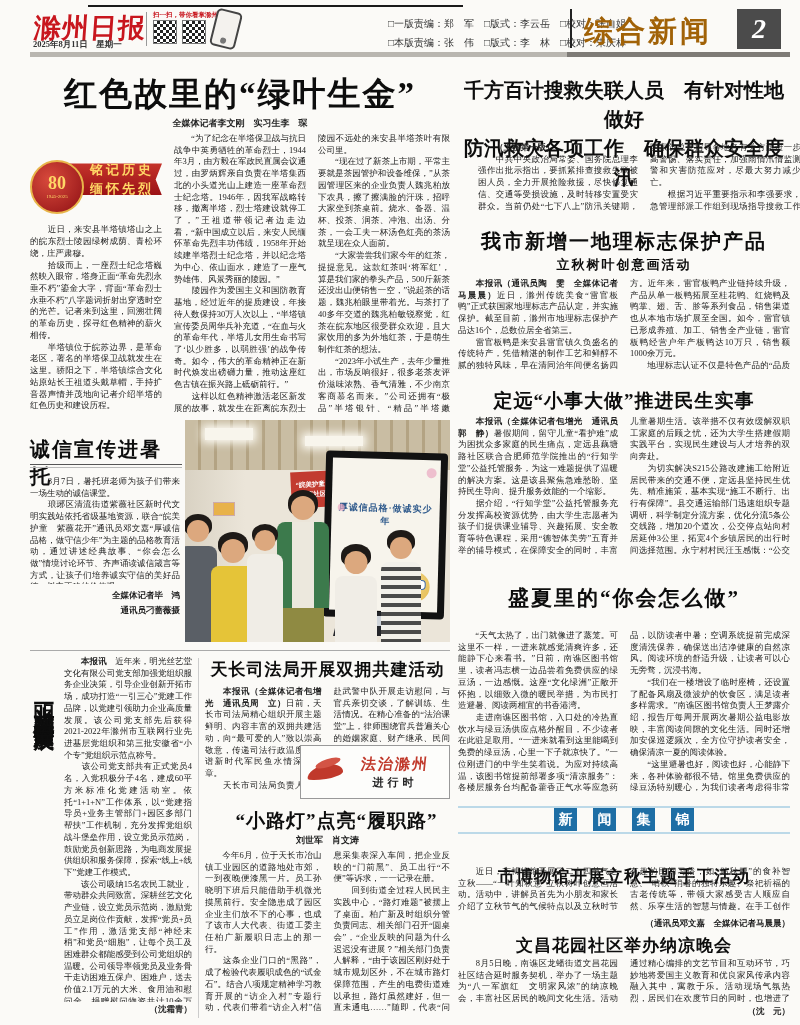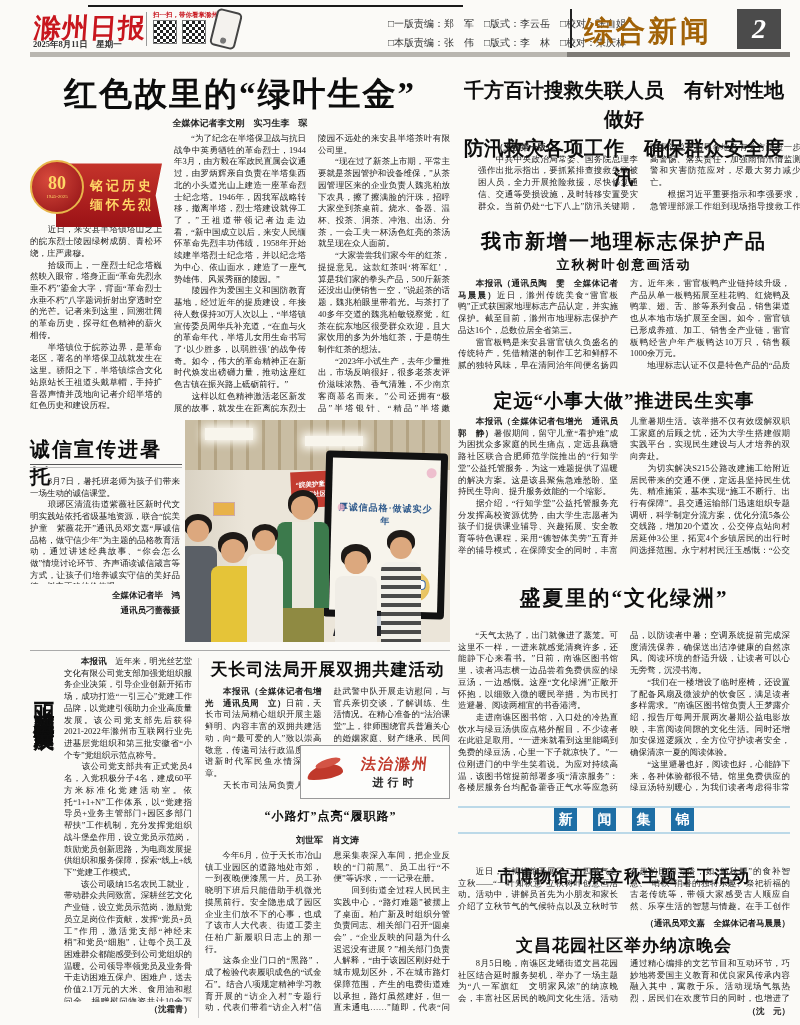--- a/index.html
+++ b/index.html
@@ -38,21 +38,21 @@
   .byline { position:absolute; text-align:center; font-size:9px; color:#222; font-weight:bold; }
   .body { position:absolute; font-size:8.5px; line-height:1.38; text-align:justify; color:#222;
           white-space:pre-wrap; overflow:hidden; }
   .cols2 { column-count:2; column-gap:12px; column-fill:auto; }
   .cols3 { column-count:3; column-gap:12px; column-fill:auto; }
   .lead { font-weight:bold; }
   .sign { position:absolute; font-size:8.5px; font-weight:bold; text-align:right; color:#222; }
 
   
   .badge { position:relative; width:100%; height:64px; margin-bottom:4px; break-inside:avoid; }
-  .badge-ribbon { position:absolute; left:26px; right:0; top:7px; height:64px;
+  .badge-ribbon { position:absolute; left:26px; right:0; top:7px; height:32px;
                   background:linear-gradient(180deg,#c5342b,#9b1216); color:#ffd766;
                   clip-path:polygon(0 0,100% 0,94% 50%,100% 100%,0 100%);
                   display:flex; flex-direction:column; justify-content:center; padding-left:34px; }
   .badge-line { font-size:13px; font-weight:900; letter-spacing:3px; line-height:1.5; }
   .badge-circle { position:absolute; left:0; top:4px; width:54px; height:54px; border-radius:50%;
                   background:radial-gradient(circle at 35% 35%,#d84a3c,#8f1014); border:2px solid #e8b54a;
                   display:flex; flex-direction:column; align-items:center; justify-content:center; }
   .badge-num { font-size:18px; font-weight:900; color:#ffd766; line-height:1; }
   .badge-years { font-size:5px; color:#ffd766; margin-top:2px; }
 
@@ -246,21 +246,21 @@
   <div class="body cols2" style="left:205px; top:686px; width:245px; height:114px;"><b class="lead">　　本报讯（全媒体记者包增光　通讯员周　立）</b><span>日前，天长市司法局精心组织开展主题鲜明、内容丰富的双拥共建活动，向“最可爱的人”致以崇高敬意，传递司法行政温度，共谱新时代军民鱼水情深新篇章。
 　　天长市司法局负责人带队赴武警中队开展走访慰问，与官兵亲切交谈，了解训练、生活情况。在精心准备的“法治课堂”上，律师围绕官兵普遍关心的婚姻家庭、财产继承、民间借贷、军人权益保障等法律热点问题，结合典型案例进行了深入浅出的讲解。互动答疑环节气氛热烈，官兵踊跃提问，律师专业解答，有效提升官兵的法律素养和依法维权能力。情系老兵叙温情，凝心聚力话发展。在该局退役军人座谈会上，与会退役军人和老兵同志畅所欲言，深情回顾军旅生涯，分享工作感悟，并围绕推动司法行政事业高质量发展建言献策。</span></div>
   <div class="fazhi">
     <div class="fazhi-swoosh"></div>
     <div class="fazhi-texts">
       <div class="fazhi-main">法治滁州</div>
       <div class="fazhi-sub">进行时</div>
     </div>
   </div>
 
-  <div class="hl serifhl" style="left:208px; top:808px; width:245px; font-size:12px; letter-spacing:1px;">“小路灯”点亮“履职路”</div>
+  <div class="hl serifhl" style="left:214px; top:808px; width:245px; font-size:19px; letter-spacing:1px;">“小路灯”点亮“履职路”</div>
   <div class="byline" style="left:205px; top:834px; width:245px;">刘世军　肖文涛</div>
   <div class="body cols2" style="left:205px; top:850px; width:245px; height:168px;">　　今年6月，位于天长市冶山镇工业园区的道路地处市郊，一到夜晚便漆黑一片。员工孙晓明下班后只能借助手机微光摸黑前行。安全隐患成了园区企业主们放不下的心事，也成了该市人大代表、街道工委主任柏广新履职日志上的那一行。
 　　这条企业门口的“黑路”，成了检验代表履职成色的“试金石”。结合八项规定精神学习教育开展的“访企入村”专题行动，代表们带着“访企入村”信息采集表深入车间，把企业反映的“门前黑”、员工出行“不便”等诉求，一一记录在册。
 　　回到街道全过程人民民主实践中心，“路灯难题”被摆上了桌面。柏广新及时组织分管负责同志、相关部门召开“圆桌会”，“企业反映的问题为什么迟迟没有进展？”相关部门负责人解释，“由于该园区刚好处于城市规划区外，不在城市路灯保障范围，产生的电费街道难以承担，路灯虽然建好，但一直未通电……”随即，代表“问政会”变身为问题“推进会”——将“问题清单”转向“履职清单”，在清单上清晰标注了承办单位、责任人、办理时限和代表建议。
 　　从“问题清单”升级到“履职清单”，核心在“办得如何”。该街道人大工委不再只是“听问题”，更开始“盯进度”“要结果”，帮助协调接电、测试线路、质量把关、联系路灯管理部门抽检亮度……仅仅半个多月，从无到有，一排排明亮路灯就在园区主次干道依次亮起。晚归的员工刘师傅笑着说：“以前一摸黑一眼浅，现在光亮亮的，厂区感觉都‘精神’了！”天长市飞翔工贸有限公司负责人张文彪坦言——“一张‘履职清单’的推动力，比开了几次协调会管用得多。”
 　　“小路灯”点亮“履职路”。近年来，该街道人大工委探索出清单转化机制，从被动收集“问题”，到主动扛起“职责清单”，每一份“履职清单”都在代表全程参与中完成，每一张督办单背后都是民众看得见的改变。如今，一张张涵盖养老助餐、小区改造的“履职清单”正在变成“幸福账本”。</div>
 
   <div class="hl sanshl" style="left:458px; top:76px; width:332px; font-size:20px; line-height:1.45;">
     <div>千方百计搜救失联人员　有针对性地做好</div>
     <div>防汛救灾各项工作　确保群众安全度汛</div>
@@ -274,21 +274,21 @@
   <div class="body cols2" style="left:458px; top:278px; width:332px; height:96px;"><b class="lead">　　本报讯（通讯员陶　雯　全媒体记者马晨晨）</b><span>近日，滁州传统美食“雷官板鸭”正式获国家地理标志产品认定，并实施保护。截至目前，滁州市地理标志保护产品达16个，总数位居全省第三。
 　　雷官板鸭是来安县雷官镇久负盛名的传统特产，凭借精湛的制作工艺和鲜醇不腻的独特风味，早在清同治年间便名扬四方。近年来，雷官板鸭产业链持续升级，产品从单一板鸭拓展至桂花鸭、红烧鸭及鸭掌、翅、舌、胗等系列食品，销售渠道也从本地市场扩展至全国。如今，雷官镇已形成养殖、加工、销售全产业链，雷官板鸭经营户年产板鸭达10万只，销售额1000余万元。
 　　地理标志认证不仅是特色产品的“品质勋章”，更是地方特色产业发展的“助推器”。我市将以雷官板鸭成功获批国家地理标志保护产品为契机，持续完善“挖掘—培育—保护—运用”全链条机制，强化品牌价值提升与知识产权保护，为特色产业提质增效、乡村振兴纵深推进筑牢根基。</span></div>
 
   <div class="hl serifhl" style="left:458px; top:388px; width:332px; font-size:19px; letter-spacing:1px;">定远“小事大做”推进民生实事</div>
   <div class="body cols2" style="left:458px; top:416px; width:332px; height:148px;"><b class="lead">　　本报讯（全媒体记者包增光　通讯员郭　静）</b><span>暑假期间，留守儿童“看护难”成为困扰众多家庭的民生痛点，定远县藕塘路社区联合合肥师范学院推出的“行知学堂”公益托管服务，为这一难题提供了温暖的解决方案。这是该县聚焦急难愁盼、坚持民生导向、提升服务效能的一个缩影。
 　　据介绍，“行知学堂”公益托管服务充分发挥高校资源优势，由大学生志愿者为孩子们提供课业辅导、兴趣拓展、安全教育等特色课程，采用“德智体美劳”五育并举的辅导模式，在保障安全的同时，丰富儿童暑期生活。该举措不仅有效缓解双职工家庭的后顾之忧，还为大学生搭建假期实践平台，实现民生建设与人才培养的双向奔赴。
 　　为切实解决S215公路改建施工给附近居民带来的交通不便，定远县坚持民生优先、精准施策，基本实现“施工不断行、出行有保障”。县交通运输部门迅速组织专题调研，科学制定分流方案，优化分流5条公交线路，增加20个道次，公交停点站向村居延伸3公里，拓宽4个乡镇居民的出行时间选择范围。永宁村村民汪玉感慨：“公交车调整后，出门更方便了。”
 　　定远县还运用“入户看、马上办”工作机制，妥善处理住房、就医就学、用水用电等民生问题。定城镇西湖社区组织党员干部，每周三次深入群众家中，通过“拉家常”方式了解实际困难，迅速落实解决措施。今年以来，全县各级党组织累计开展走访4500余次，收集意见建议400多条，梳理出教育、医疗、交通等共性问题63个。定远县以“小事大做”的态度，全力推进民生实事，持续增进民生福祉。</span></div>
 
-  <div class="hl serifhl" style="left:458px; top:584px; width:332px; font-size:21px; letter-spacing:2px;">盛夏里的“文化绿洲”</div>
+  <div class="hl serifhl" style="left:458px; top:584px; width:332px; font-size:21px; letter-spacing:2px;">盛夏里的“你会怎么做”</div>
   <div class="body cols2" style="left:458px; top:630px; width:332px; height:166px;">　　“天气太热了，出门就像进了蒸笼。可这里不一样，一进来就感觉清爽许多，还能静下心来看书。”日前，南谯区图书馆里，读者冯志横一边品尝着免费供应的绿豆汤，一边感慨。这座“文化绿洲”正敞开怀抱，以细致入微的暖民举措，为市民打造避暑、阅读两相宜的书香港湾。
 　　走进南谯区图书馆，入口处的冷热直饮水与绿豆汤供应点格外醒目，不少读者在此驻足取用。“一进来就看到这里能喝到免费的绿豆汤，心里一下子就凉快了。”一位刚进门的中学生笑着说。为应对持续高温，该图书馆提前部署多项“清凉服务”：各楼层服务台均配备藿香正气水等应急药品，以防读者中暑；空调系统提前完成深度清洗保养，确保送出洁净健康的自然凉风。阅读环境的舒适升级，让读者可以心无旁骛，沉浸书海。
 　　“我们在一楼增设了临时座椅，还设置了配备风扇及微波炉的饮食区，满足读者多样需求。”南谯区图书馆负责人王梦露介绍，报告厅每周开展两次暑期公益电影放映，丰富阅读间隙的文化生活。同时还增加安保巡逻频次，全方位守护读者安全，确保清凉一夏的阅读体验。
 　　“这里避暑也好，阅读也好，心能静下来，各种体验都很不错。馆里免费供应的绿豆汤特别暖心，为我们读者考虑得非常周到细致。”读者刘先生不禁为图书馆的细节服务点赞。电子阅览室内，志愿者在和孩子们一起感受电子阅读的便利；亲子阅览室里，孩子在家长的陪伴下畅游书海。读者们或埋头苦读，或静静翻阅，沉浸在知识的海洋中。
 　　书香与清凉相伴，文化与惠民同行。南谯区图书馆的“清凉服务”，不仅为市民提供避暑好去处，更提升了读者文化生活品质。“我们努力打造有温度的文化惠民空间，帮助读者更好地汲取知识养分，让图书馆真正成为夏日不可或缺的精神家园。”王梦露表示。</div>
 
   <div class="news-banner">
     <div class="nb-line" style="top:0;"></div>
     <div class="nb-chars">
       <div class="nb-box">新</div>

